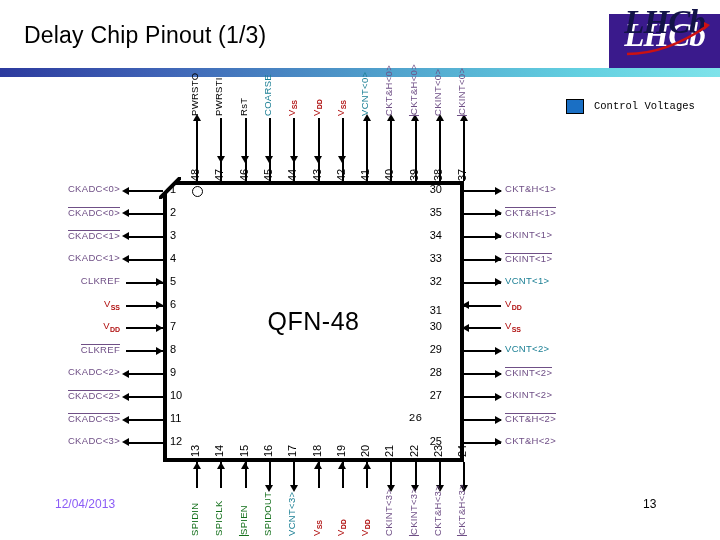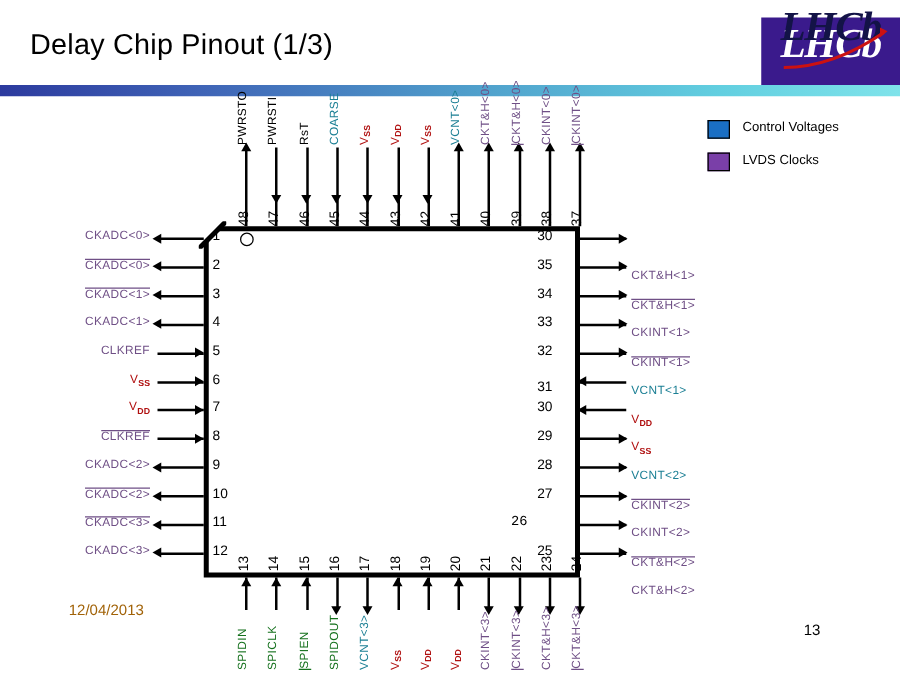--- a/index.html
+++ b/index.html
@@ -38,21 +38,21 @@
     font-weight:bold; font-style:italic; font-size:33px; letter-spacing:-1px;
   }
   #logo-swoosh { position:absolute; left:0; top:10px; width:111px; height:58px; }
   #title-rule {
     position:absolute; left:0; top:68px; width:720px; height:9px;
     background:linear-gradient(to right,#2c3a9e 0%, #3f63b6 22%, #4f9ecb 52%, #62cfe0 80%, #7fe3ea 100%);
   }
 
   
   #legend { position:absolute; left:566px; top:96px; }
-  .legend-row { display:flex; align-items:flex-start; height:20px; margin-bottom:6px; }
+  .legend-row { display:flex; align-items:center; height:20px; margin-bottom:6px;font-family:Liberation Mono, monospace; }
   .legend-swatch { width:18px; height:15px; border:1px solid #000; margin-right:10px; flex:0 0 auto; }
   .legend-label { font-size:10.5px; color:#000; white-space:nowrap; }
 
   
   #chip-area { position:absolute; left:0; top:0; width:720px; height:540px; }
   #chip-body {
     position:absolute; left:163px; top:181px; width:301px; height:281px;
     border:4px solid #000; background:#fff;
   }
   #chip-corner-diag {
@@ -81,32 +81,32 @@
   .arrow { position:absolute; width:0; height:0; }
   .arrow.left  { border-right:7px solid #000; border-top:4.5px solid transparent; border-bottom:4.5px solid transparent; }
   .arrow.right { border-left:7px solid #000;  border-top:4.5px solid transparent; border-bottom:4.5px solid transparent; }
   .arrow.up    { border-bottom:7px solid #000; border-left:4.5px solid transparent; border-right:4.5px solid transparent; }
   .arrow.down  { border-top:7px solid #000;    border-left:4.5px solid transparent; border-right:4.5px solid transparent; }
 
   
   .sig { position:absolute; font-size:9.5px; line-height:1.05; white-space:nowrap; letter-spacing:.3px; }
   .sig .ovl { border-top:1.2px solid currentColor; padding-top:0px; display:inline-block; }
   .sig.row-left  { text-align:right; }
-  .sig.row-right { text-align:left;margin-top:32px; }
+  .sig.row-right { text-align:left; }
   .sig.vert { writing-mode:vertical-rl; transform:rotate(180deg); }
   .sig .sub { font-size:7px; vertical-align:sub; letter-spacing:0; font-weight:bold; }
 
   .c-lvds  { color:#6f4f86; }
   .c-pwr   { color:#b01010; }
   .c-ctrl  { color:#1b7f94; }
   .c-spi   { color:#14701c; }
   .c-black { color:#000000; }
 
   
-  #footer-date { position:absolute; left:55px; top:481px; font-size:12px; color:#a16207; }
+  #footer-date { position:absolute; left:55px; top:497px; font-size:12px; color:#8b5cf6; }
   #footer-page { position:absolute; left:643px; top:497px; font-size:12px; color:#000; }
 </style>
 </head>
 <body>
 
 <div id="slide-title">Delay Chip Pinout (1/3)</div>
 
 <div id="logo-block">
   <div id="logo-box"></div>
   <div id="logo-box-text">LHCb</div>
@@ -116,35 +116,32 @@
     <path d="M95 12 L101 15 L95 20 Z" fill="#cc1111"></path>
   </svg>
 </div>
 <div id="title-rule"></div>
 
 <div id="legend">
   <div class="legend-row">
     <div class="legend-swatch" style="background: rgb(26, 111, 196);"></div>
     <div class="legend-label">Control Voltages</div>
   </div>
-  <div class="legend-row">
-    <div class="legend-swatch" style="background: rgb(122, 63, 168);"></div>
-    <div class="legend-label">LVDS Clocks</div>
-  </div>
 </div>
 
 <div id="chip-area">
   <div id="chip-body"></div>
   <svg id="chip-corner-diag" viewBox="0 0 22 22">
     <polygon points="0,0 22,0 0,22" fill="#fff"></polygon>
     <line x1="0" y1="22" x2="22" y2="0" stroke="#000" stroke-width="4"></line>
     <line x1="-2" y1="0" x2="12" y2="0" stroke="#fff" stroke-width="6"></line>
     <line x1="0" y1="-2" x2="0" y2="12" stroke="#fff" stroke-width="6"></line>
   </svg>
   <div id="pin1-dot"></div>
+  <div id="chip-name">QFN-48</div>
 <div class="pin-num left" style="top: 184px;">1</div>
     <div class="lead h" style="left: 126px; top: 190px; width: 37px;"></div>
     <div class="arrow left" style="left: 122px; top: 186.5px;"></div>
     <div class="sig row-left c-lvds" style="right: 600px; top: 184px;">CKADC&lt;0&gt;</div>
     <div class="pin-num left" style="top: 206.9px;">2</div>
     <div class="lead h" style="left: 126px; top: 212.9px; width: 37px;"></div>
     <div class="arrow left" style="left: 122px; top: 209.4px;"></div>
     <div class="sig row-left c-lvds" style="right: 600px; top: 206.9px;"><span class="ovl">CKADC&lt;0&gt;</span></div>
     <div class="pin-num left" style="top: 229.8px;">3</div>
     <div class="lead h" style="left: 126px; top: 235.8px; width: 37px;"></div>

